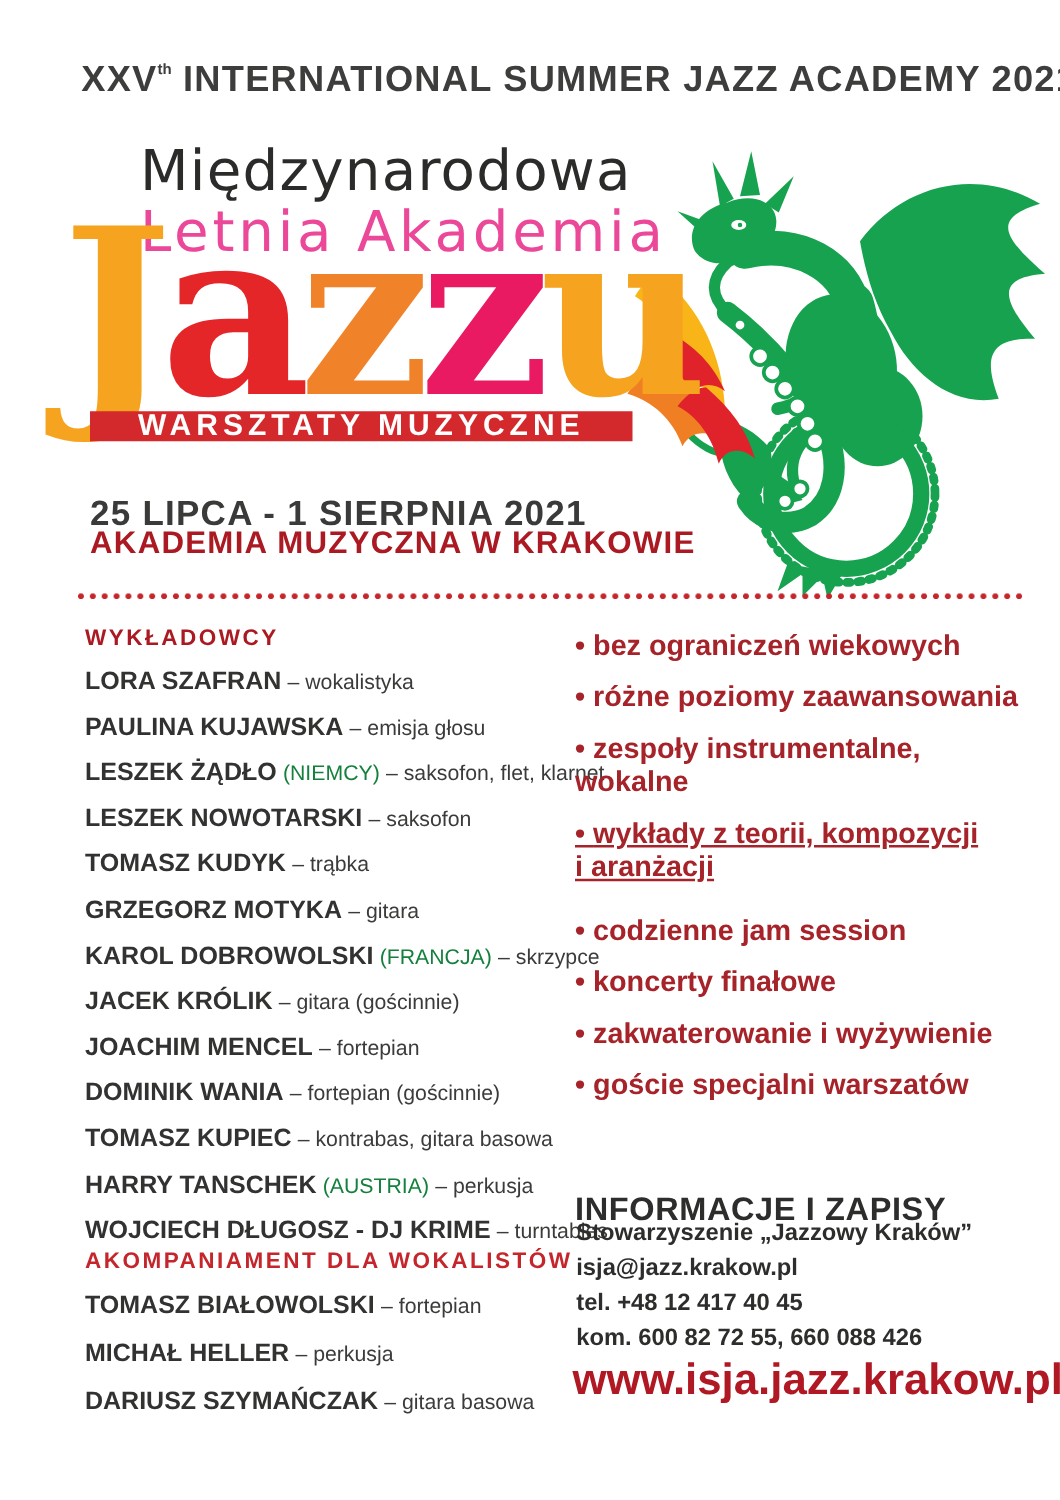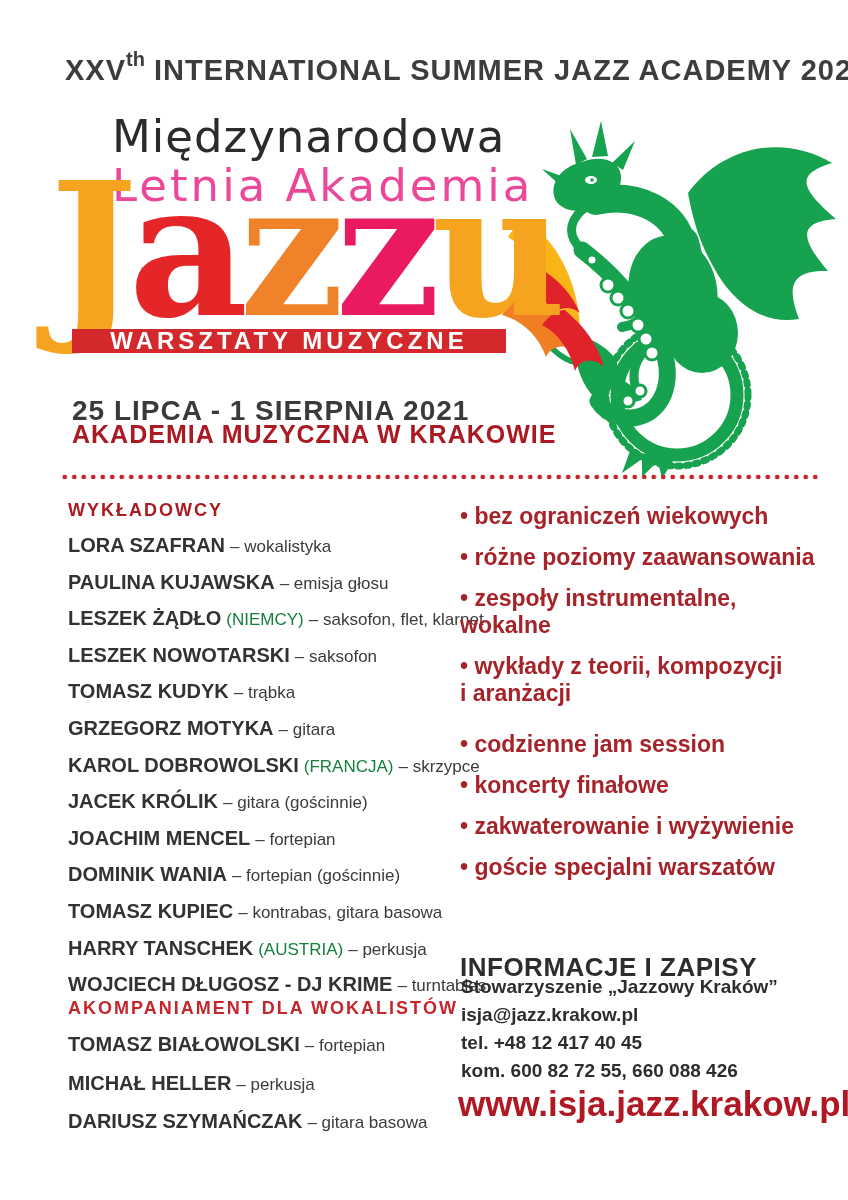--- a/index.html
+++ b/index.html
@@ -2,21 +2,21 @@
 <html><head>
 <meta charset="utf-8">
 <style>
   html,body{margin:0;padding:0;background:#ffffff;}
   .page{position:relative;width:848px;height:1200px;background:#ffffff;overflow:hidden;
         font-family:"Liberation Sans", sans-serif;}
 
   
   .top-title{position:absolute;left:65px;top:48px;font-size:29px;font-weight:700;
              color:#3d3d3c;letter-spacing:1px;white-space:nowrap;}
-  .top-title sup{font-size:20px;vertical-align:14px;letter-spacing:0;margin-top:10px;}
+  .top-title sup{font-size:12px;vertical-align:14px;letter-spacing:0;margin-top:10px;}
 
   
   .logo-number{position:absolute;left:55px;top:110px;font-family:"DejaVu Serif",serif;
                font-weight:700;font-size:54px;color:#e0242b;}
   .logo-line1{position:absolute;left:112px;top:110px;font-family:"DejaVu Sans",sans-serif;
               font-size:45px;color:#2b2b29;letter-spacing:1px;white-space:nowrap;}
   .logo-line2{position:absolute;left:112px;top:159px;font-family:"DejaVu Sans",sans-serif;
               font-size:45px;color:#ec4899;letter-spacing:3px;white-space:nowrap;}
   .logo-word{position:absolute;left:50px;top:158px;font-family:"DejaVu Serif",serif;
              font-weight:700;font-size:185px;line-height:1;letter-spacing:-9px;white-space:nowrap;}
@@ -46,21 +46,21 @@
 
   .akomp-heading{position:absolute;left:68px;top:998px;font-size:18px;font-weight:700;
                  color:#c4262b;letter-spacing:2px;}
   .akomp-list{position:absolute;left:68px;top:1026px;line-height:36.5px;white-space:nowrap;}
 
   
   .features{position:absolute;left:460px;top:503px;width:360px;}
   .feature-item{font-size:23px;line-height:27px;font-weight:700;color:#a6232a;
                 margin-bottom:14px;white-space:pre-line;}
   .feature-item::before{content:"• ";}
-  .feature-item:nth-child(4){margin-bottom:24px;}
+  .feature-item:nth-child(4){margin-bottom:24px;text-decoration:underline;}
 
   .info-heading{position:absolute;left:460px;top:924px;font-size:26px;font-weight:700;
                 color:#2d2d2b;letter-spacing:0.5px;margin-top:28px;}
   .contact-block{position:absolute;left:461px;top:973px;font-size:19px;font-weight:700;
                  color:#2d2d2b;line-height:28px;white-space:nowrap;}
   .website{position:absolute;left:458px;top:1084px;font-size:35px;font-weight:700;
            color:#b01823;white-space:nowrap;}
 
   
   .dragon-box{position:absolute;left:430px;top:95px;width:410px;height:385px;}

